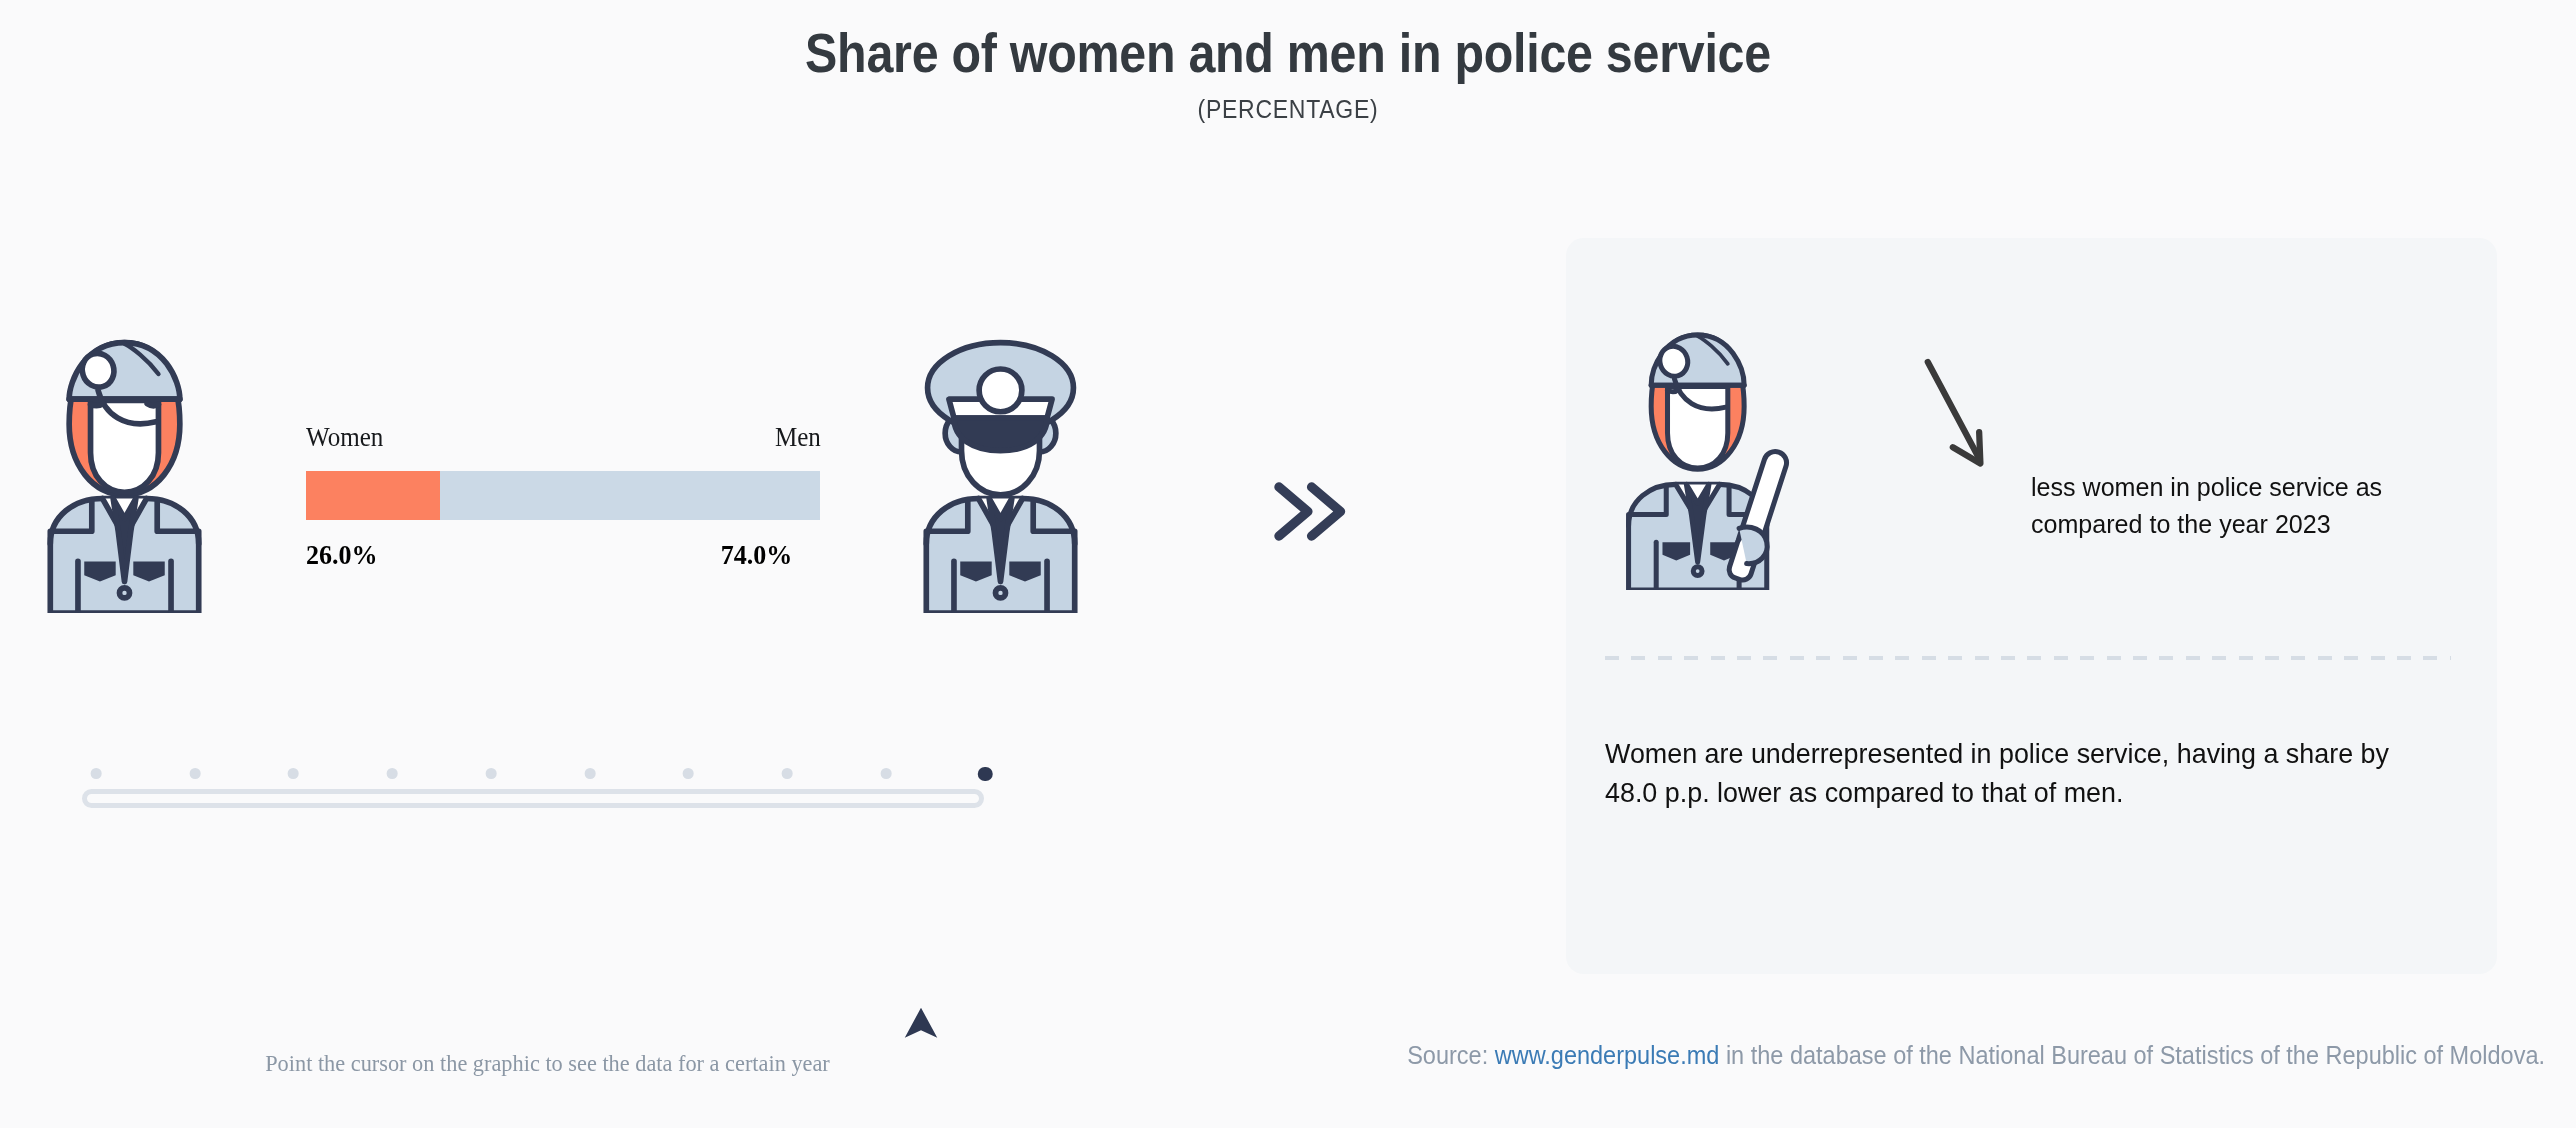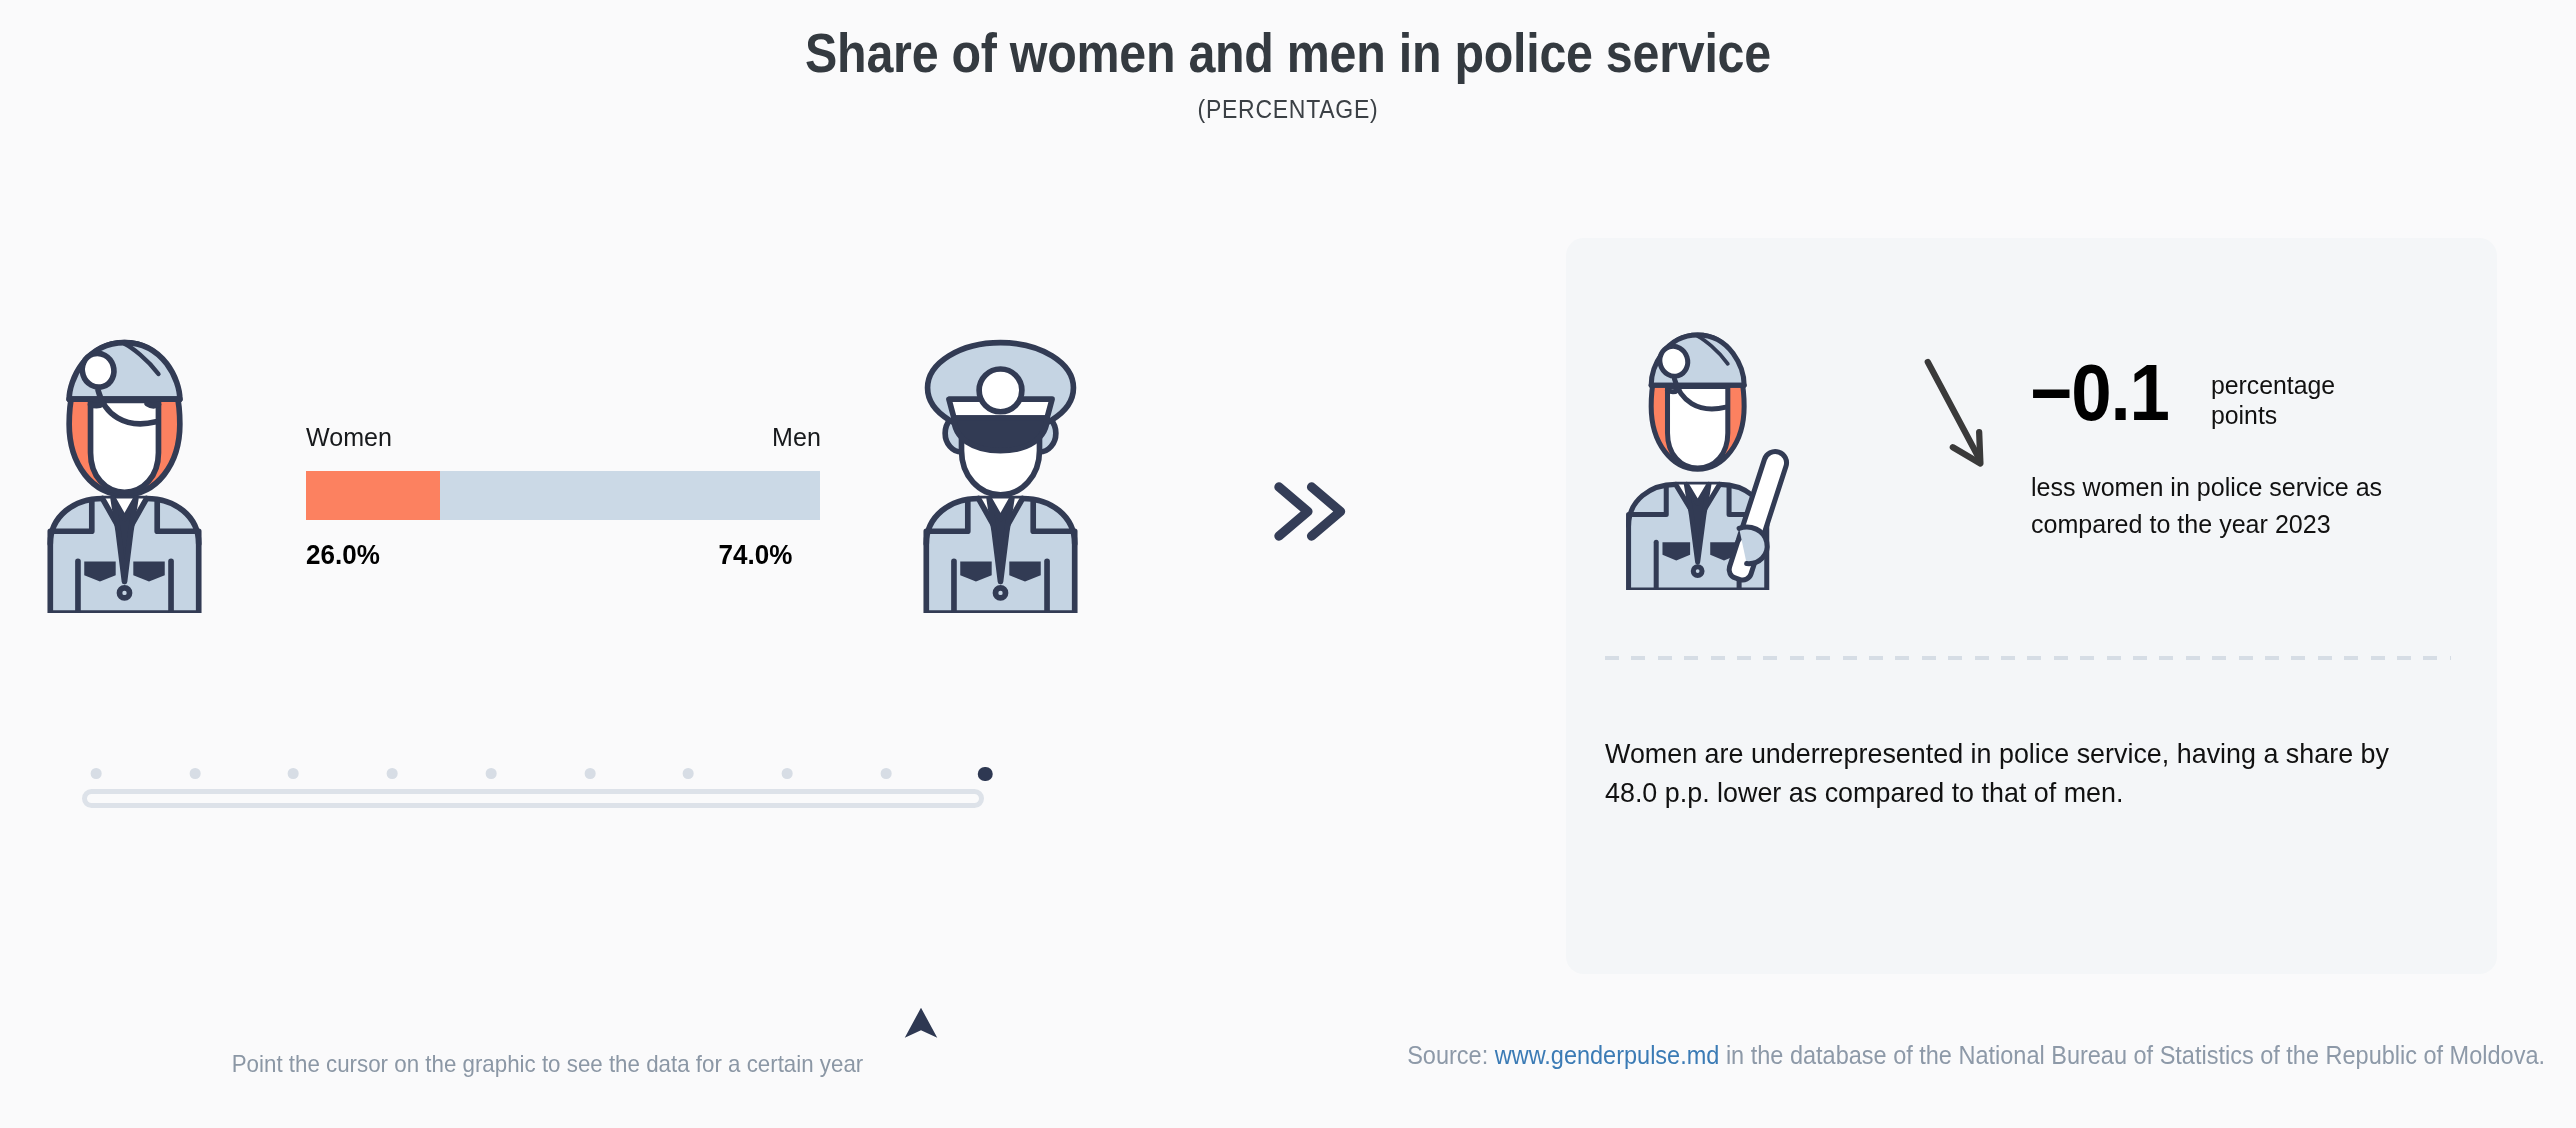--- a/index.html
+++ b/index.html
@@ -39,20 +39,21 @@
     margin-top: 14px;
     transform: scaleX(0.92);
   }
 
   
   .left-panel {
     position: absolute;
     left: 0; top: 214px;
     width: 1522px;
     height: 704px;
+    font-family: Liberation Serif, serif;
   }
 
   .figure-woman {
     position: absolute;
     left: 30px;
     top: 116px;
     width: 189px;
     height: 283px;
   }
   .figure-man {
@@ -464,25 +465,20 @@
 
   <div class="rp-arrow">
     <svg width="94" height="119" viewBox="0 0 150 190">
       <g stroke="#3a3a3a" stroke-width="10" fill="none" stroke-linecap="round" stroke-linejoin="round">
         <line x1="14" y1="16" x2="96" y2="170"></line>
         <polyline points="54,152 98,178 96,128"></polyline>
       </g>
     </svg>
   </div>
 
-  <div class="rp-delta-row">
-    <div class="rp-delta-value">−0.1</div>
-    <div class="rp-delta-unit">percentage
-points</div>
-  </div>
 
   <div class="rp-delta-desc">less women in police service as compared to the year 2023</div>
 
   <div class="rp-divider"></div>
 
   <div class="rp-note">Women are underrepresented in police service, having a share by 48.0 p.p. lower as compared to that of men.</div>
 </div>
 
 <div class="footer">
   <span>Source: </span><a class="src-link" href="#">www.genderpulse.md</a><span> in the database of the National Bureau of Statistics of the Republic of Moldova.</span>

